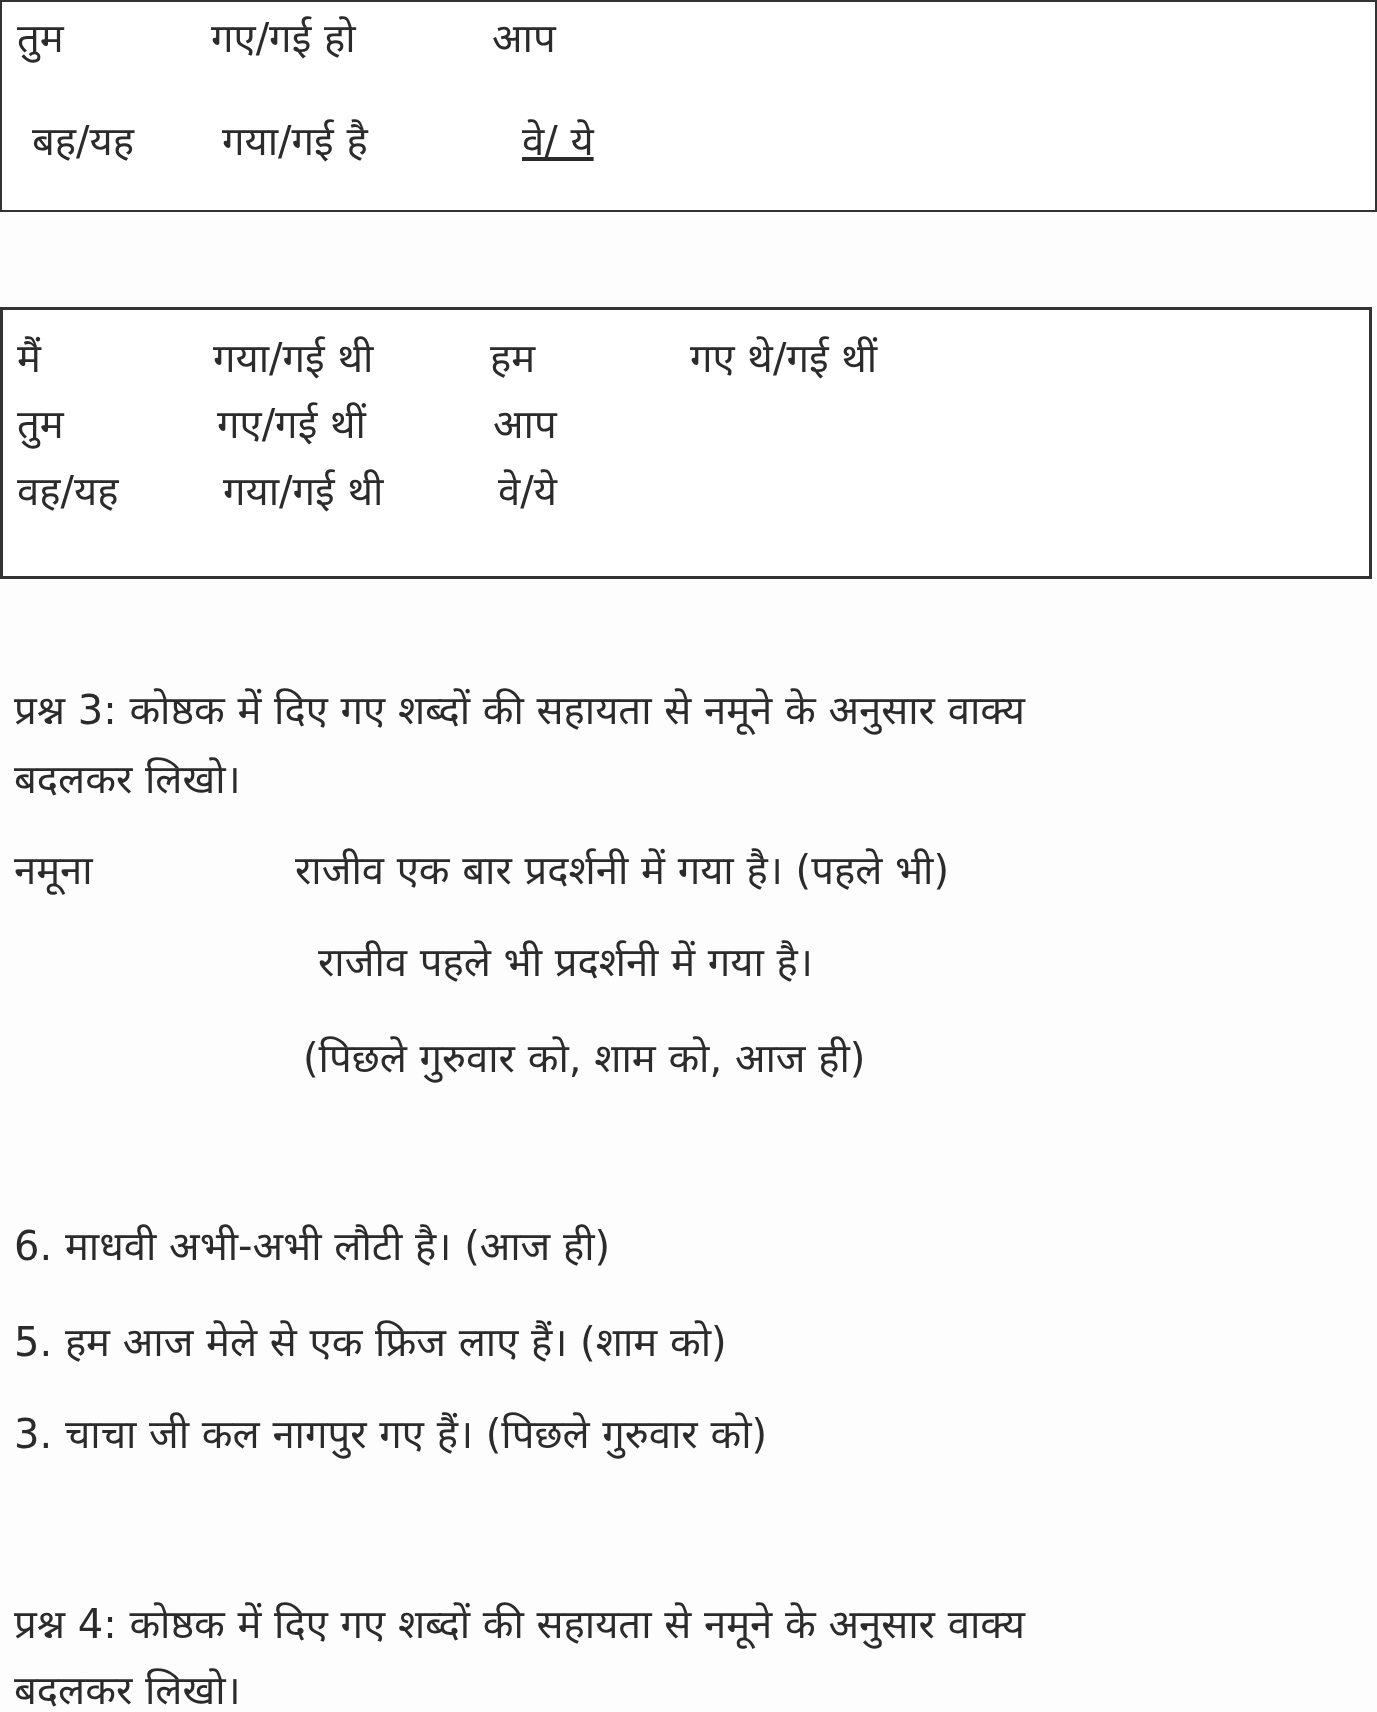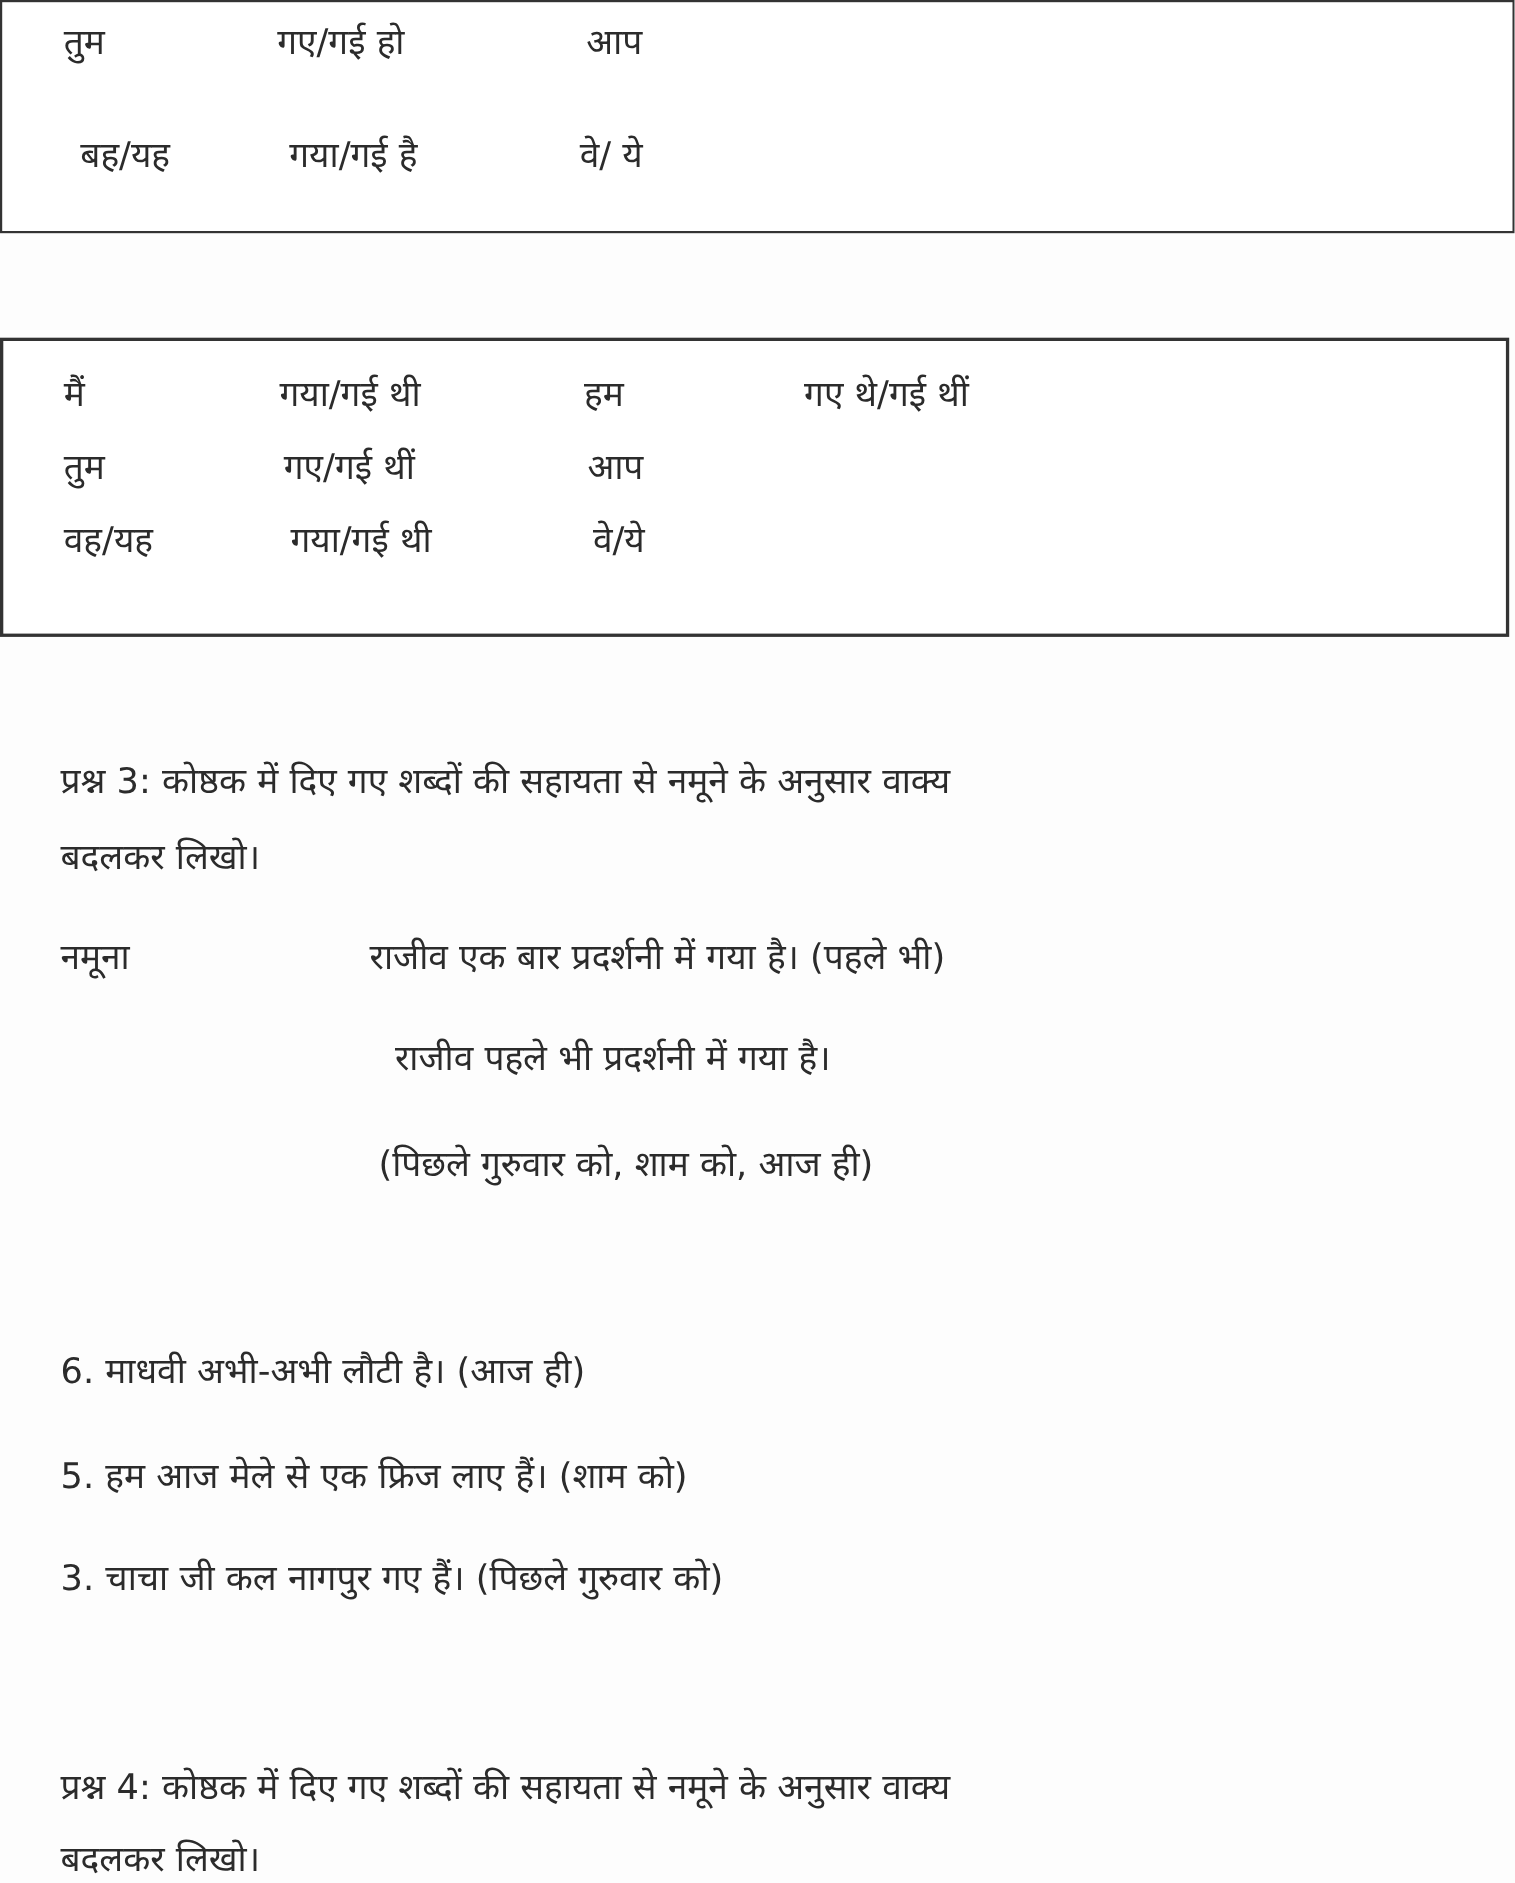--- a/index.html
+++ b/index.html
@@ -1,31 +1,31 @@
 <!DOCTYPE html>
 <html><head>
 <meta charset="utf-8">
 <style>
   html, body { margin:0; padding:0; background:#fdfdfd; }
   body { width:1377px; height:1712px; position:relative; overflow:hidden;
          font-family:"DejaVu Sans", sans-serif; color:#2b2b2b; }
-  .t { position:absolute; font-size:32px; line-height:48px; white-space:nowrap;margin-left:41px; }
+  .t { position:absolute; font-size:40px; line-height:48px; white-space:nowrap; }
   .box { position:absolute; border:2px solid #333; background:#fff; box-sizing:border-box; }
   .box2 { border-width:3px; }
 </style>
 </head>
 <body>
 
 <div class="box" style="left:0; top:0; width:1377px; height:212px;">
   <span class="t" style="left:15px; top:12px;">तुम</span>
   <span class="t" style="left:209px; top:12px;">गए/गई हो</span>
   <span class="t" style="left:490px; top:12px;">आप</span>
   <span class="t" style="left:30px; top:115px;">बह/यह</span>
   <span class="t" style="left:220px; top:115px;">गया/गई है</span>
-  <span class="t" style="left:484px; top:115px;">वे/ ये</span>
+  <span class="t" style="left:520px; top:115px;text-decoration:underline;">वे/ ये</span>
 </div>
 
 <div class="box box2" style="left:0; top:307px; width:1372px; height:272px;">
   <span class="t" style="left:14px; top:24px;">मैं</span>
   <span class="t" style="left:210px; top:24px;">गया/गई थी</span>
   <span class="t" style="left:487px; top:24px;">हम</span>
   <span class="t" style="left:687px; top:24px;">गए थे/गई थीं</span>
   <span class="t" style="left:14px; top:90px;">तुम</span>
   <span class="t" style="left:214px; top:90px;">गए/गई थीं</span>
   <span class="t" style="left:490px; top:90px;">आप</span>

